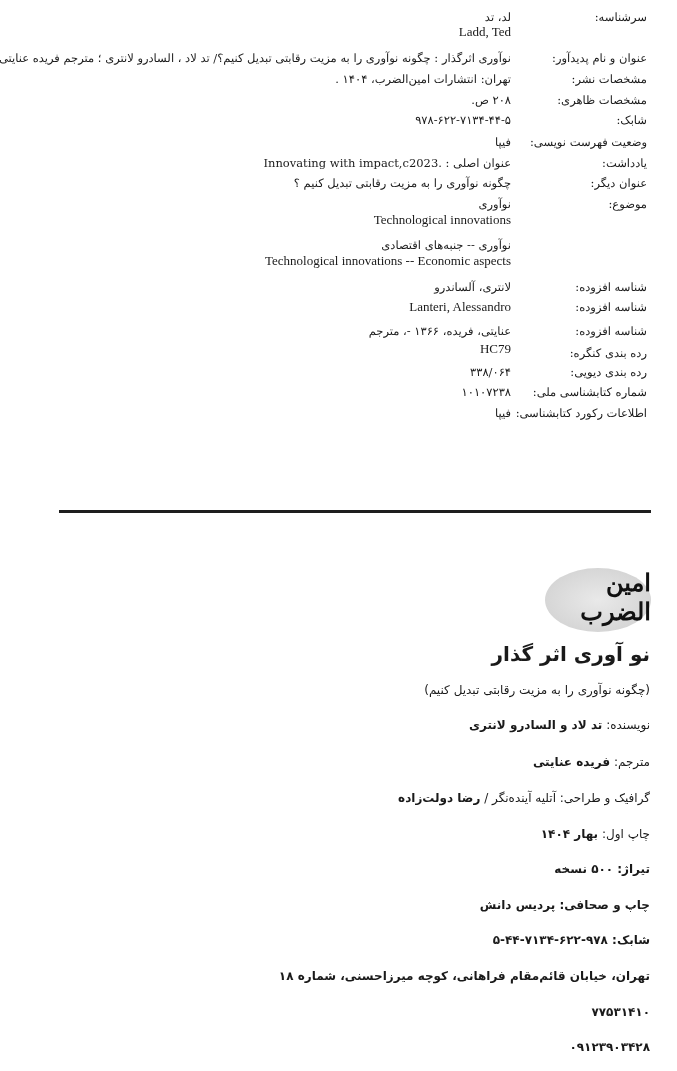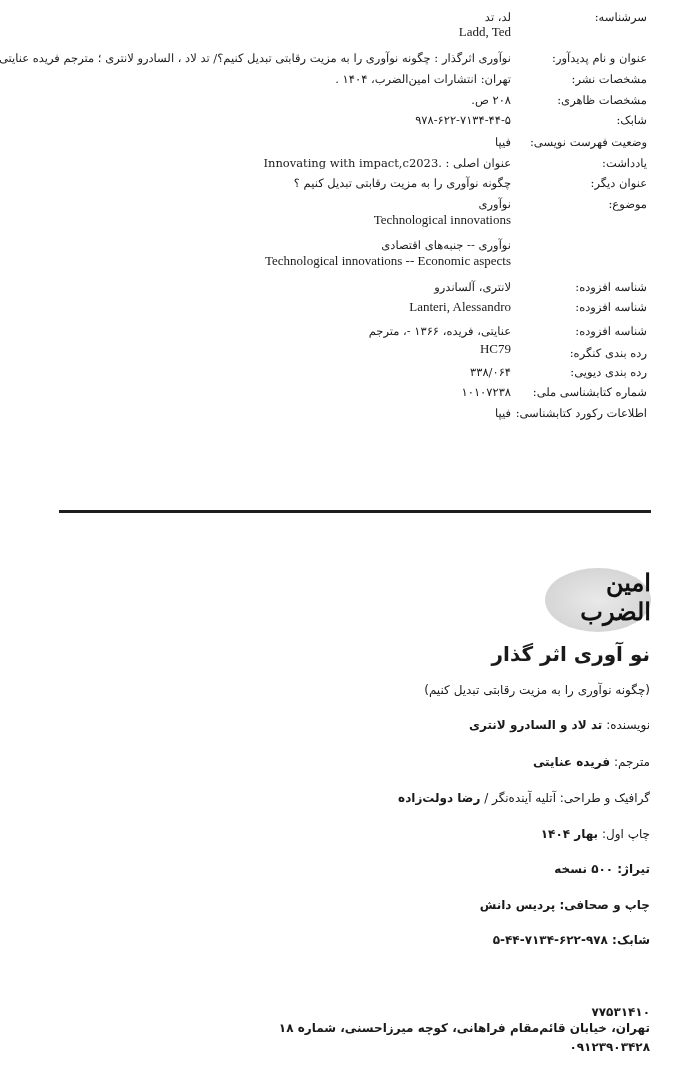--- a/index.html
+++ b/index.html
@@ -153,16 +153,16 @@
     <span>۵۰۰ نسخه</span>
   </div>
   <div class="cl b" style="top:893px;">
     <span>چاپ و صحافی:</span>
     <span>پردیس دانش</span>
   </div>
   <div class="cl b" style="top:928px;">
     <span>شابک:</span>
     <span>۹۷۸-۶۲۲-۷۱۳۴-۴۴-۵</span>
   </div>
-  <div class="cl b" style="top:1016px;text-align:right;">تهران، خیابان قائم‌مقام فراهانی، کوچه میرزاحسنی، شماره ۱۸</div>
+  <div class="cl b" style="top:964px;text-align:right;">تهران، خیابان قائم‌مقام فراهانی، کوچه میرزاحسنی، شماره ۱۸</div>
   <div class="cl b" style="top:1000px;">۷۷۵۳۱۴۱۰</div>
   <div class="cl b" style="top:1035px;">۰۹۱۲۳۹۰۳۴۲۸</div>
 </div>
 
 </body></html>

